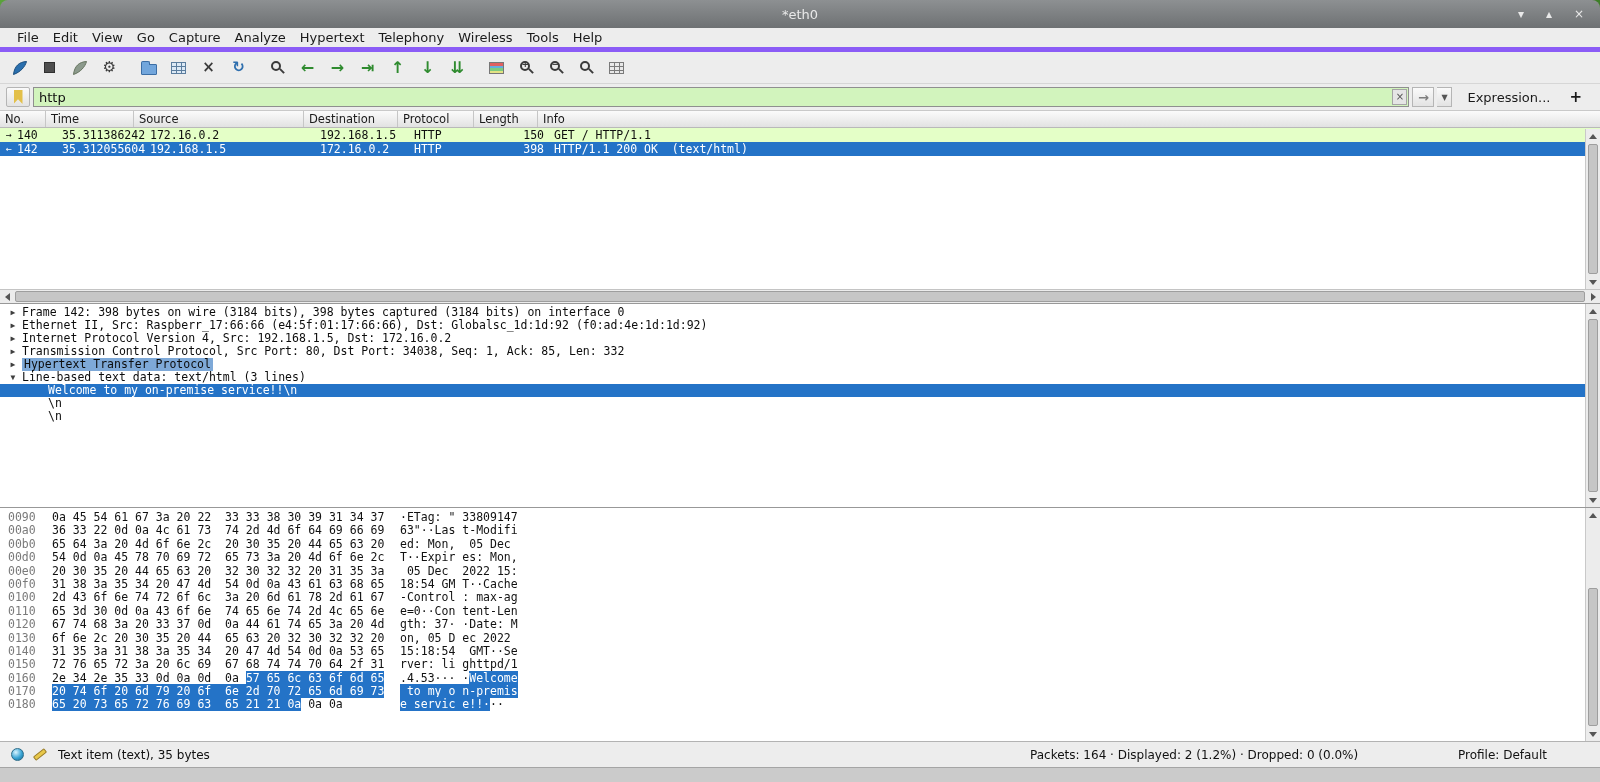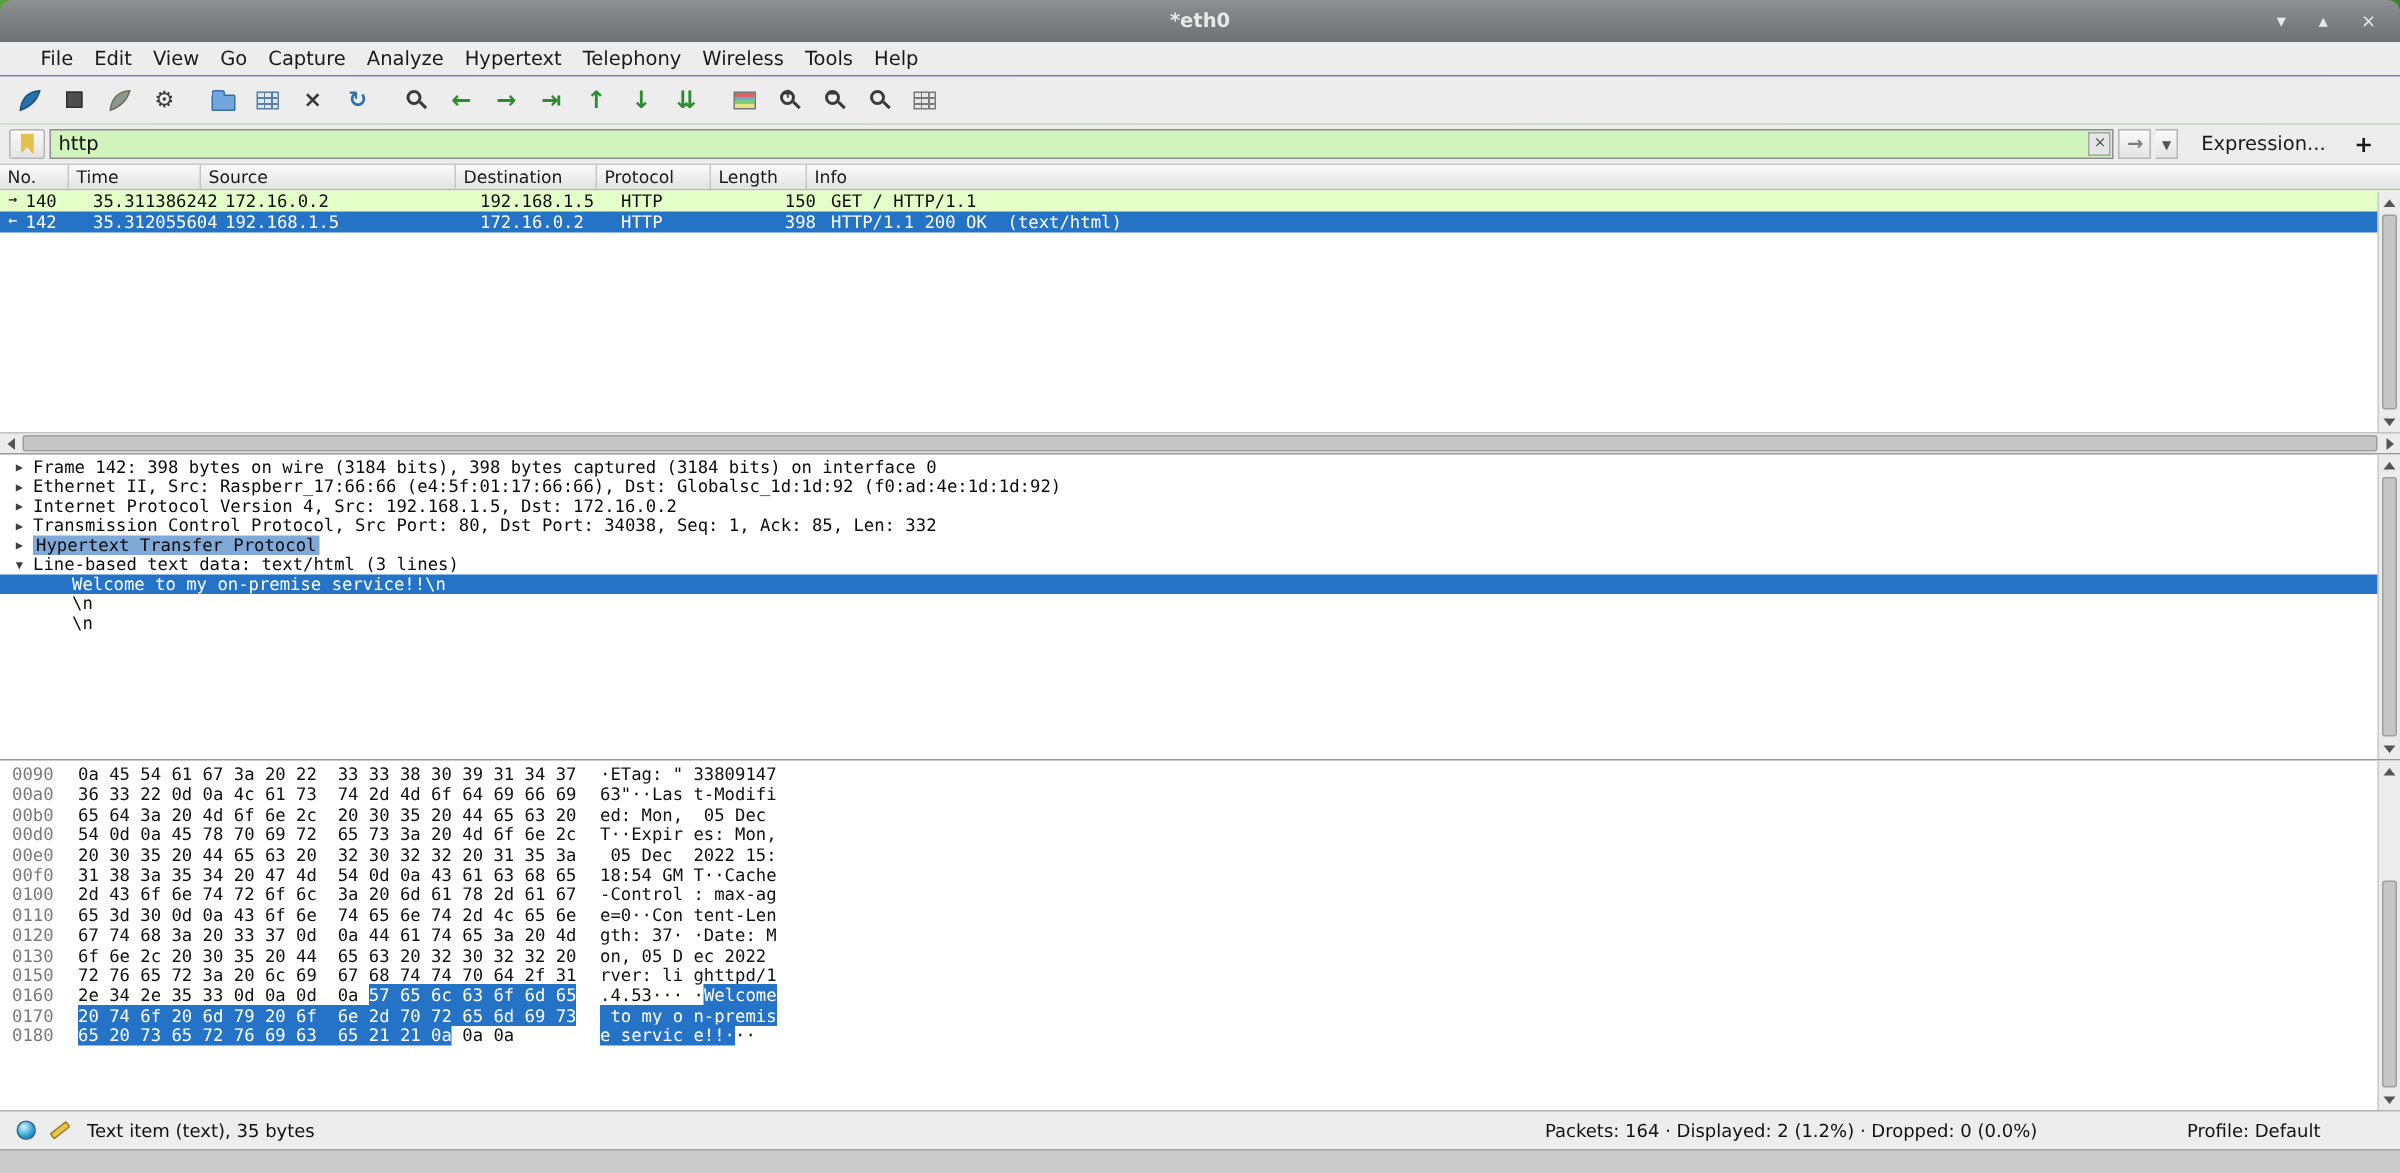--- a/index.html
+++ b/index.html
@@ -3,26 +3,26 @@
 <meta charset="utf-8">
 <style>
   *{box-sizing:border-box;margin:0;padding:0}
   html,body{width:1600px;height:782px;overflow:hidden}
   body{background:linear-gradient(105deg,#5aa23b 0%,#2f6b1d 18%,#224f13 50%,#2f6b1d 82%,#5aa23b 100%);
        font-family:"DejaVu Sans","Liberation Sans",sans-serif}
   .window{display:flex;flex-direction:column;width:1600px;height:782px}
 
   
   .titlebar{flex:0 0 28px;background:linear-gradient(#8d9092,#6e7173);border-radius:8px 8px 0 0;position:relative;display:flex;align-items:center}
-  .title{position:absolute;left:0;right:0;text-align:center;color:#e9e9e9;font-size:13px;font-weight:700}
+  .title{position:absolute;left:0;right:0;text-align:center;color:#e9e9e9;font-size:13px;font-weight:400}
   .winbtns{margin-left:auto;display:flex;gap:22px;padding-right:16px;z-index:1}
   .winbtn{color:#e9e9e9;font-size:12px;line-height:28px;cursor:default}
 
   
-  .menubar{flex:0 0 23px;background:#ededed;display:flex;align-items:center;padding-left:20px;border-bottom:1px solid #8b5cf6}
+  .menubar{flex:0 0 23px;background:#ededed;display:flex;align-items:center;padding-left:10px;border-bottom:5px solid #8b5cf6}
   .menu-item{font-size:13px;color:#1a1a1a;padding:2px 7px;cursor:default}
 
   
   .toolbar{flex:0 0 32px;background:#ededed;display:flex;align-items:center;padding-left:6px;border-bottom:1px solid #d6d6d6}
   .tbtn{width:27px;height:26px;display:flex;align-items:center;justify-content:center;margin-right:3px;border-radius:2px}
   .tsep{width:9px}
   .g-arrow{color:#2f8b2f;font-size:16px;font-weight:bold;line-height:16px}
   .d-glyph{color:#3c3c3c;font-size:15px;line-height:15px}
   .b-glyph{color:#2f6fae;font-size:15px;font-weight:bold;line-height:15px}
   .stopsq{width:11px;height:11px;background:#4e4e4e;border:1px solid #303030;display:inline-block}
@@ -296,20 +296,21 @@
     <div class="hexrow"><span class="hoff">0090</span><span class="hhex">0a 45 54 61 67 3a 20 22  33 33 38 30 39 31 34 37</span><span class="hascii">·ETag: " 33809147</span></div>
     <div class="hexrow"><span class="hoff">00a0</span><span class="hhex">36 33 22 0d 0a 4c 61 73  74 2d 4d 6f 64 69 66 69</span><span class="hascii">63"··Las t-Modifi</span></div>
     <div class="hexrow"><span class="hoff">00b0</span><span class="hhex">65 64 3a 20 4d 6f 6e 2c  20 30 35 20 44 65 63 20</span><span class="hascii">ed: Mon,  05 Dec </span></div>
     <div class="hexrow"><span class="hoff">00d0</span><span class="hhex">54 0d 0a 45 78 70 69 72  65 73 3a 20 4d 6f 6e 2c</span><span class="hascii">T··Expir es: Mon,</span></div>
     <div class="hexrow"><span class="hoff">00e0</span><span class="hhex">20 30 35 20 44 65 63 20  32 30 32 32 20 31 35 3a</span><span class="hascii"> 05 Dec  2022 15:</span></div>
     <div class="hexrow"><span class="hoff">00f0</span><span class="hhex">31 38 3a 35 34 20 47 4d  54 0d 0a 43 61 63 68 65</span><span class="hascii">18:54 GM T··Cache</span></div>
     <div class="hexrow"><span class="hoff">0100</span><span class="hhex">2d 43 6f 6e 74 72 6f 6c  3a 20 6d 61 78 2d 61 67</span><span class="hascii">-Control : max-ag</span></div>
     <div class="hexrow"><span class="hoff">0110</span><span class="hhex">65 3d 30 0d 0a 43 6f 6e  74 65 6e 74 2d 4c 65 6e</span><span class="hascii">e=0··Con tent-Len</span></div>
     <div class="hexrow"><span class="hoff">0120</span><span class="hhex">67 74 68 3a 20 33 37 0d  0a 44 61 74 65 3a 20 4d</span><span class="hascii">gth: 37· ·Date: M</span></div>
     <div class="hexrow"><span class="hoff">0130</span><span class="hhex">6f 6e 2c 20 30 35 20 44  65 63 20 32 30 32 32 20</span><span class="hascii">on, 05 D ec 2022 </span></div>
+    <div class="hexrow"><span class="hoff">0140</span><span class="hhex">31 35 3a 31 38 3a 35 34  20 47 4d 54 0d 0a 53 65</span><span class="hascii">15:18:54  GMT··Se</span></div>
     <div class="hexrow"><span class="hoff">0150</span><span class="hhex">72 76 65 72 3a 20 6c 69  67 68 74 74 70 64 2f 31</span><span class="hascii">rver: li ghttpd/1</span></div>
     <div class="hexrow"><span class="hoff">0160</span><span class="hhex"><span>2e 34 2e 35 33 0d 0a 0d  0a </span><span class="selb">57 65 6c 63 6f 6d 65</span></span><span class="hascii"><span>.4.53··· ·</span><span class="selb">Welcome</span></span></div>
     <div class="hexrow"><span class="hoff">0170</span><span class="hhex"><span class="selb">20 74 6f 20 6d 79 20 6f  6e 2d 70 72 65 6d 69 73</span></span><span class="hascii"><span class="selb"> to my o n-premis</span></span></div>
     <div class="hexrow"><span class="hoff">0180</span><span class="hhex"><span class="selb">65 20 73 65 72 76 69 63  65 21 21 0a</span><span> 0a 0a</span></span><span class="hascii"><span class="selb">e servic e!!·</span><span>··</span></span></div>
     <div class="vscroll">
       <span class="vs-arrow up">
           <span class="tri-up"></span>
         </span>
       <span class="vs-thumb" style="top:80px;bottom:15px"></span>
       <span class="vs-arrow down">

